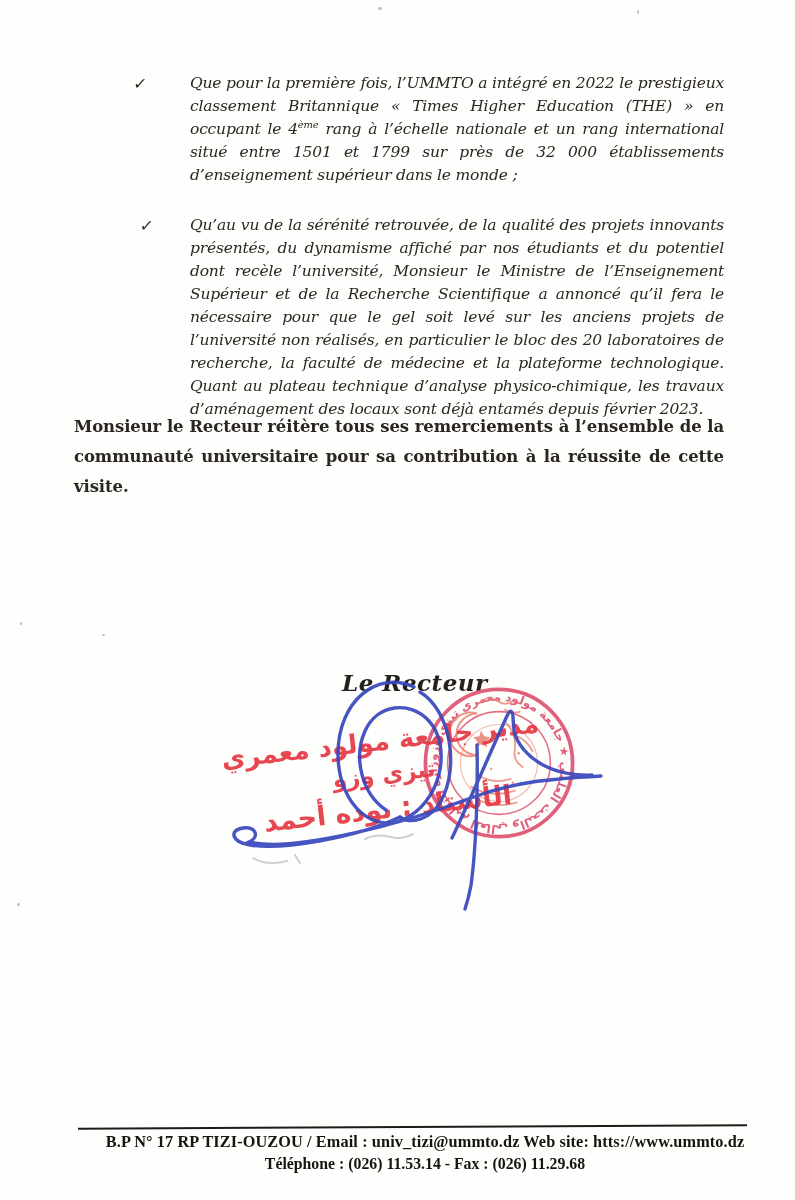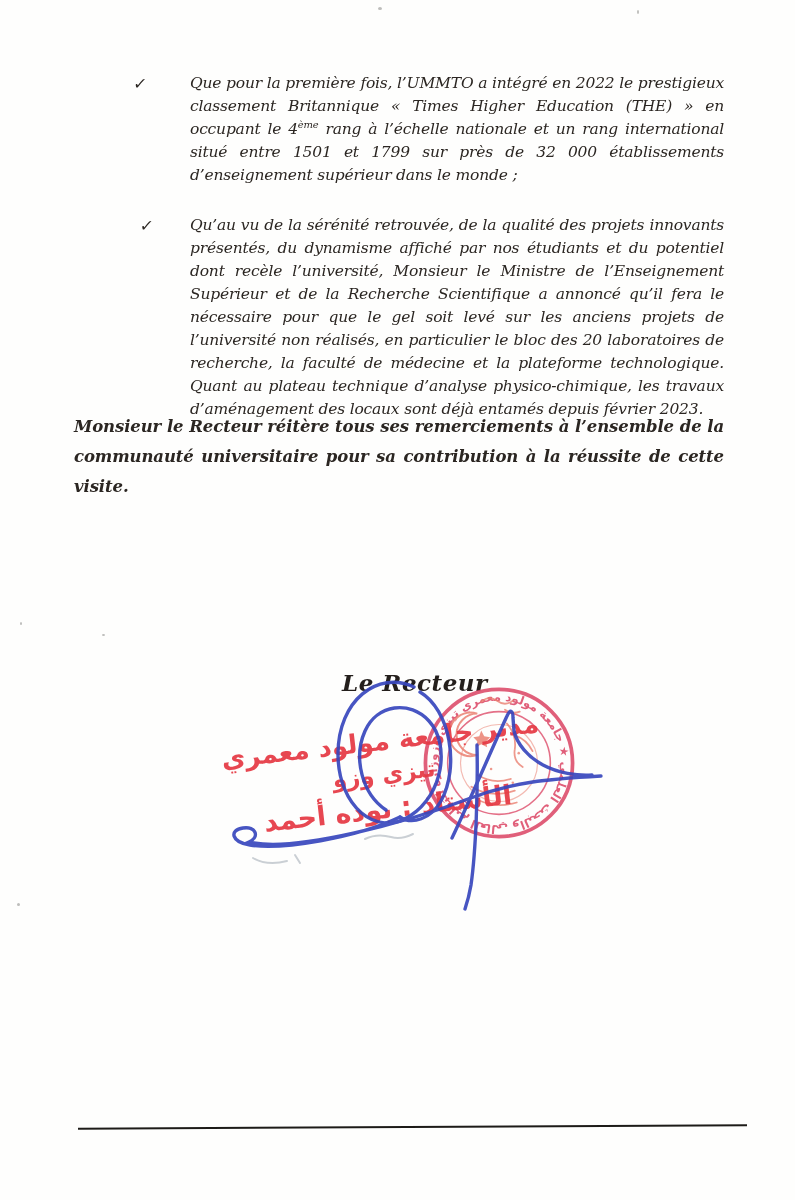--- a/index.html
+++ b/index.html
@@ -36,21 +36,21 @@
     font-size:15.5px;
     line-height:23px;
     text-align:justify;
     letter-spacing:-0.2px;
     margin-left:36px;
   }
   .bullet-text sup{font-size:10px;line-height:0;}
   
   .closing{
     position:absolute;top:412px;left:74px;width:650px;
-    font-style:italic;font-weight:bold;
+    font-weight:bold;
     font-size:16.5px;line-height:30px;
     text-align:justify;
     letter-spacing:-0.1px;
   }
   
   .recteur{
     position:absolute;top:669px;left:342px;
     font-size:23px;font-weight:bold;font-style:italic;
     letter-spacing:0.5px;
     color:#241f1c;
@@ -158,14 +158,18 @@
     <path d="M 60,30 l 5,8"></path>
   </svg>
 
   <div class="speck" style="left:378px;top:7px;width:4px;height:3px;"></div>
   <div class="speck" style="left:637px;top:10px;width:2px;height:4px;"></div>
   <div class="speck" style="left:20px;top:622px;width:2px;height:3px;"></div>
   <div class="speck" style="left:102px;top:634px;width:3px;height:2px;"></div>
   <div class="speck" style="left:17px;top:903px;width:3px;height:3px;"></div>
 
   <div class="footer-rule"></div>
+  <div class="footer-text">
+    <div class="f1">B.P N° 17 RP TIZI-OUZOU / Email : univ_tizi@ummto.dz Web site: htts://www.ummto.dz</div>
+    <div class="f2">Téléphone : (026) 11.53.14 -  Fax : (026) 11.29.68</div>
+  </div>
 
 </div>
 
 </body></html>

